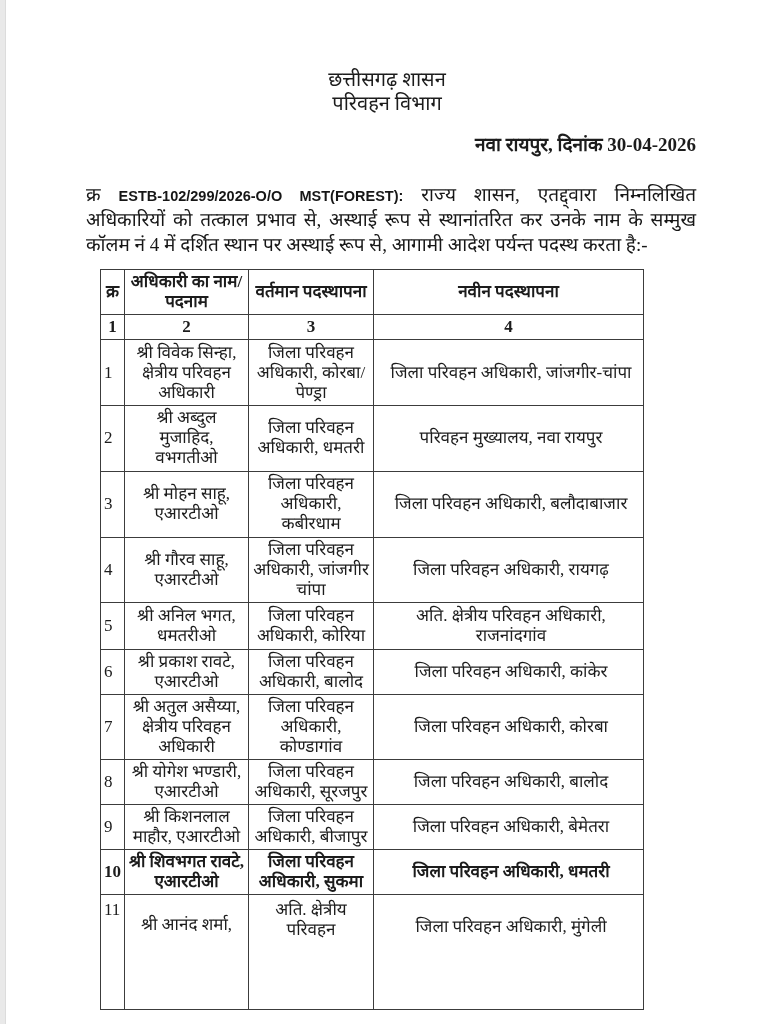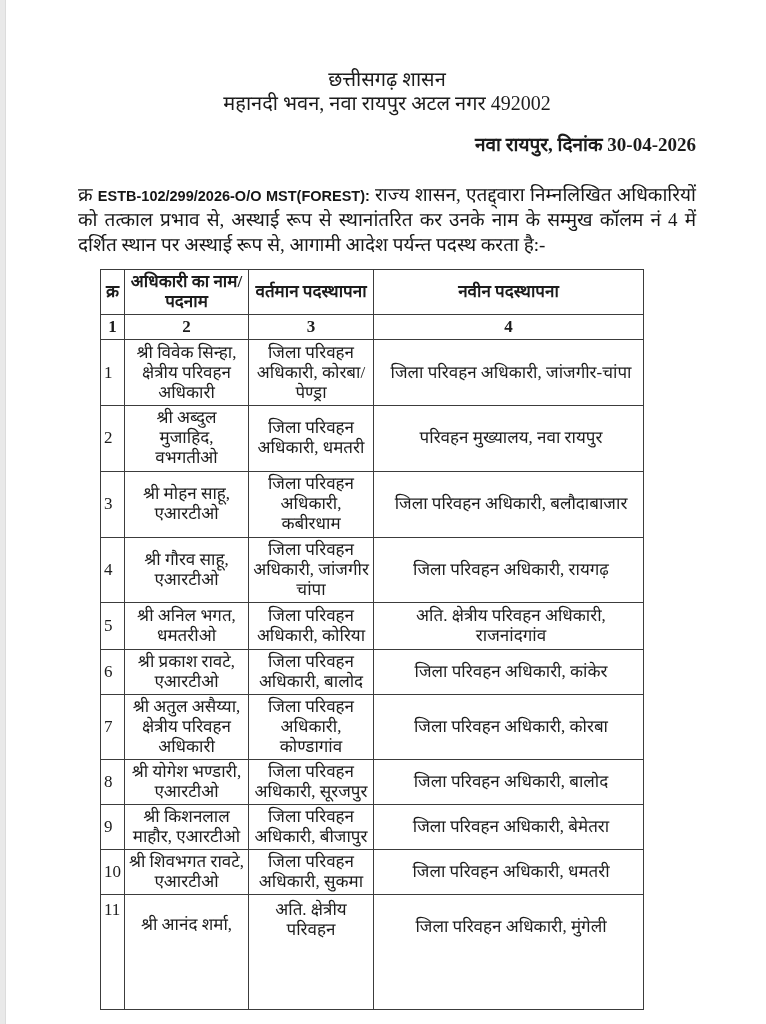--- a/index.html
+++ b/index.html
@@ -31,21 +31,21 @@
   .doc {
     position: absolute; left: 6px; top: 0; width: 760px; height: 1024px;
     background: #ffffff;
     padding: 68px 70px 0 72px;
   }
   .doc-header { text-align: center; line-height: 1.18; font-size: 20px; }
   .doc-header div { white-space: nowrap; }
   .date-line { text-align: right; font-size: 19px; margin-top: 16px; padding-right: 0px; font-weight: bold; }
   .order-para {
     margin-top: 26px; font-size: 19px; line-height: 1.3;
-    text-align: justify; color: #161616;
+    text-align: justify; color: #161616; margin-left: 8px;
   }
   .ref-code {
     font-family: "Liberation Sans", "DejaVu Sans", sans-serif;
     font-weight: 700; font-size: 14.5px; letter-spacing: 0px;
   }
   
   .tbl-wrap { margin-top: 12px; margin-left: 22px; }
   table.transfer {
     border-collapse: collapse; table-layout: fixed;
     width: 543px; font-size: 17px; line-height: 1.18;
@@ -66,21 +66,21 @@
   tbody td.newpost { padding-left: 8px; }
   tbody tr:nth-child(1) { height: 66px; }
   tbody tr:nth-child(2) { height: 64px; }
   tbody tr:nth-child(3) { height: 66px; }
   tbody tr:nth-child(4) { height: 64px; }
   tbody tr:nth-child(5) { height: 47px; }
   tbody tr:nth-child(6) { height: 45px; }
   tbody tr:nth-child(7) { height: 60px; }
   tbody tr:nth-child(8) { height: 45px; }
   tbody tr:nth-child(9) { height: 43px; }
-  tbody tr:nth-child(10) { height: 42px; }
+  tbody tr:nth-child(10) { height: 42px; font-weight: bold; }
   tbody tr:nth-child(11) { height: 115px; }
   tbody tr:nth-child(11) td { vertical-align: top; padding-top: 5px; }
   tbody tr:nth-child(11) td.name { padding-top: 20px; }
   tbody tr:nth-child(11) td.newpost { padding-top: 22px; }
 </style>
 </head>
 <body>
 
 <div class="viewer">
   <div class="edge-strip"></div>
@@ -95,21 +95,21 @@
         <circle cx="7" cy="21" r="1.6" fill="#9a9a9a"></circle>
       </svg>
     </span>
     <span>1 of 3</span>
   </div>
 
   <div class="doc">
 
     <div class="doc-header">
       <div>छत्तीसगढ़ शासन</div>
-      <div>महानदी भवन, नवा रायपुर अटल नगर 492002</div>
+      <div>परिवहन विभाग</div>
     </div>
 
     <div class="date-line">नवा रायपुर, दिनांक 30-04-2026</div>
 
     <div class="order-para"><span>क्र </span><span class="ref-code">ESTB-102/299/2026-O/O MST(FOREST):</span><span> राज्य शासन, एतद्द्वारा निम्नलिखित अधिकारियों को तत्काल प्रभाव से, अस्थाई रूप से स्थानांतरित कर उनके नाम के सम्मुख कॉलम नं 4 में दर्शित स्थान पर अस्थाई रूप से, आगामी आदेश पर्यन्त पदस्थ करता है:-</span></div>
 
     <div class="tbl-wrap">
       <table class="transfer">
         <colgroup>
           <col class="c-sno">

